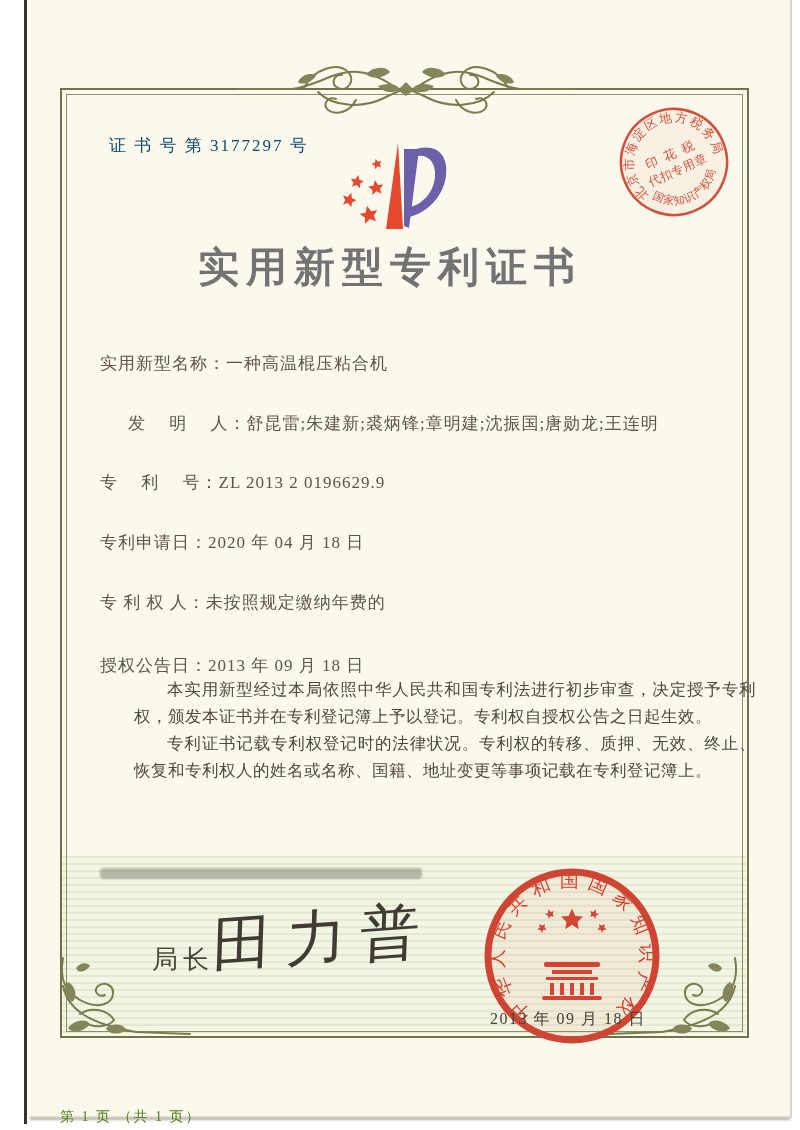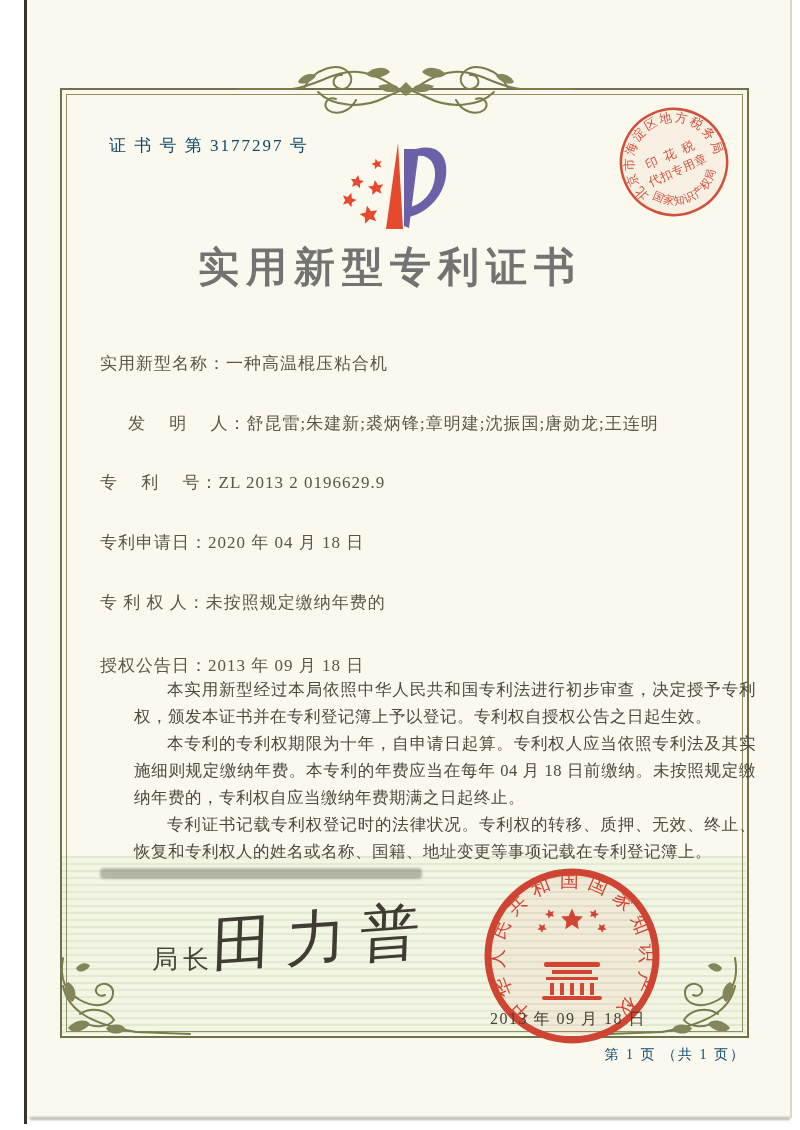--- a/index.html
+++ b/index.html
@@ -17,22 +17,22 @@
   .title{position:absolute;left:50px;right:70px;top:240px;text-align:center;font-size:41px;
          font-weight:600;letter-spacing:7px;color:#737373;}
   .field{position:absolute;left:100px;width:630px;font-size:17px;color:#5d5545;letter-spacing:1px;white-space:nowrap;}
   .paras{position:absolute;left:98px;width:622px;top:676px;font-size:16.5px;color:#50483d;margin-left:36px;}
   .paras p{margin:0;text-indent:2em;line-height:27px;letter-spacing:0.5px;text-align:justify;}
   .fold-bar{position:absolute;left:100px;top:868px;width:322px;height:11px;background:#6d6a60;
             opacity:.45;border-radius:4px;filter:blur(1.2px);}
   .sig-title{position:absolute;left:152px;top:942px;font-size:26px;letter-spacing:5px;color:#4b463c;}
   .sig-name{position:absolute;left:212px;top:898px;font-size:60px;color:#403b33;letter-spacing:14px;
             transform:rotate(-4deg) skewX(-6deg);font-weight:500;white-space:nowrap;}
-  .footer{position:absolute;left:60px;width:686px;top:1046px;text-align:right;font-size:14px;
-          letter-spacing:2px;color:#0c4a6e;}
+  .footer{position:absolute;left:60px;width:686px;top:1108px;text-align:left;font-size:14px;
+          letter-spacing:2px;color:#4d7c0f;}
   svg{position:absolute;overflow:visible;}
   .flourish{stroke:#797c4b;fill:none;stroke-width:2;stroke-linecap:round;}
   .leaf{fill:#84865a;stroke:none;}
 </style>
 </head>
 <body>
 
 <div id="canvas">
 
   <div class="paper"></div>
@@ -126,21 +126,20 @@
   </div>
   <div class="field" style="top:591px;">
     <span>专 利 权 人：</span><span>未按照规定缴纳年费的</span>
   </div>
   <div class="field" style="top:646px;margin-top:8px;">
     <span>授权公告日：</span><span>2013 年 09 月 18 日</span>
   </div>
 
   <div class="paras">
     <p>本实用新型经过本局依照中华人民共和国专利法进行初步审查，决定授予专利权，颁发本证书并在专利登记簿上予以登记。专利权自授权公告之日起生效。</p>
-    <p>本专利的专利权期限为十年，自申请日起算。专利权人应当依照专利法及其实施细则规定缴纳年费。本专利的年费应当在每年 04 月 18 日前缴纳。未按照规定缴纳年费的，专利权自应当缴纳年费期满之日起终止。</p>
     <p>专利证书记载专利权登记时的法律状况。专利权的转移、质押、无效、终止、恢复和专利权人的姓名或名称、国籍、地址变更等事项记载在专利登记簿上。</p>
   </div>
 
   <div class="fold-bar"></div>
 
   <div class="sig-title">局长</div>
   <div class="sig-name">田力普</div>
 
   <svg style="left:472px;top:866px;" width="200" height="180" viewBox="0 0 200 180">
     <defs>

